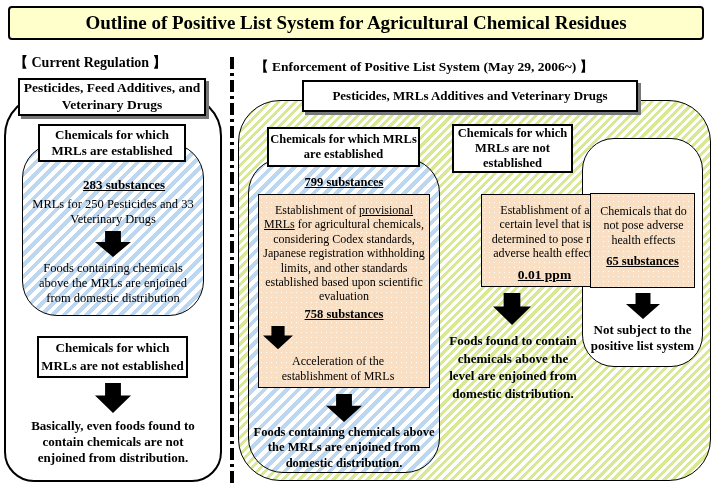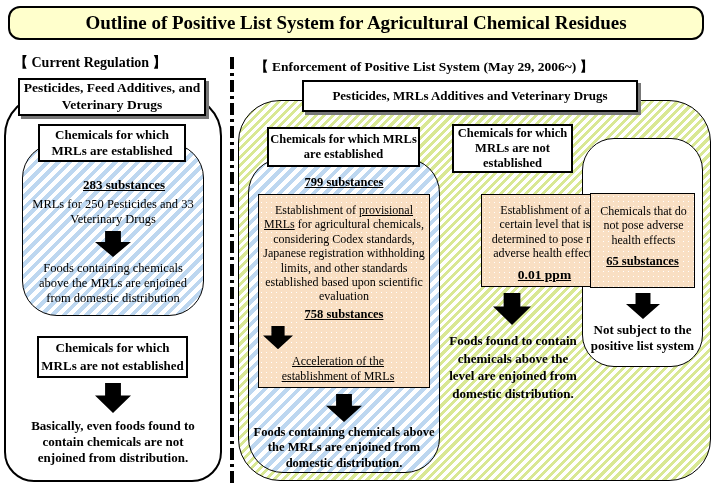--- a/index.html
+++ b/index.html
@@ -5,21 +5,21 @@
   html,body{margin:0;padding:0;background:#fff;}
   .canvas{
     position:relative;width:718px;height:487px;background:#fff;
     font-family:"Liberation Serif","DejaVu Serif",serif;color:#000;
     overflow:hidden;
   }
   .abs{position:absolute;box-sizing:border-box;}
   .ctr{display:flex;align-items:center;justify-content:center;text-align:center;}
   .title-box{
     left:8px;top:6px;width:696px;height:34px;
-    background:#ffffcc;border:2px solid #000;border-radius:12px;
+    background:#ffffcc;border:2px solid #000;border-radius:4px;
     font-weight:bold;font-size:19px;z-index:3;
   }
   .sec-heading{font-weight:bold;font-size:14px;text-align:left;z-index:3;}
   .white-box{background:#fff;border:2px solid #000;font-weight:bold;z-index:4;}
   .shadowed{box-shadow:3px 3px 0 #777;}
   .round-panel{border:2px solid #000;background:#fff;z-index:1;}
   .hatch-blue{
     border:1px solid #000;z-index:2;
     background:repeating-linear-gradient(135deg,#ffffff 0 4px,#bdd7f0 4px 8px);
   }
@@ -88,21 +88,21 @@
   <div class="abs hatch-blue" style="left:248px;top:158px;width:192px;height:315px;border-radius:35px;"></div>
 
   <div class="abs ctr white-box" style="left:267px;top:127px;width:153px;height:40px;font-size:12.5px;line-height:1.2;">Chemicals for which MRLs are established</div>
 
   <div class="abs count" style="left:248px;top:175px;width:192px;">799 substances</div>
 
   <div class="abs orange-box" style="left:258px;top:194px;width:172px;height:194px;padding:8px 4px 4px 4px;">
     <div class="body-txt" style="width:162px;"><span>Establishment of </span><span class="u">provisional MRLs</span><span> for agricultural chemicals, considering Codex standards, Japanese registration withholding limits, and other standards established based upon scientific evaluation</span></div>
     <div class="count" style="margin-top:3px;">758 substances</div>
     <div class="big-arrow" style="width:30px;height:24px;margin-top:4px;position:relative;"></div>
-    <div class="body-txt" style="width:150px;margin-top:5px;text-decoration:underline;">Acceleration of the establishment of MRLs</div>
+    <div class="body-txt" style="width:150px;margin-top:5px;">Acceleration of the establishment of MRLs</div>
   </div>
 
   <div class="abs big-arrow" style="left:326px;top:394px;width:36px;height:28px;"></div>
 
   <div class="abs bold-txt" style="left:252px;top:425px;width:184px;">Foods containing chemicals above the MRLs are enjoined from domestic distribution.</div>
 
   <div class="abs ctr white-box" style="left:452px;top:124px;width:121px;height:49px;font-size:12.5px;line-height:1.2;">Chemicals for which MRLs are not established</div>
 
   <div class="abs orange-box" style="left:449px;top:194px;width:127px;height:93px;padding:8px 3px 2px 3px;margin-left:32px;">
     <div class="body-txt" style="width:120px;">Establishment of a certain level that is determined to pose no adverse health effects</div>

